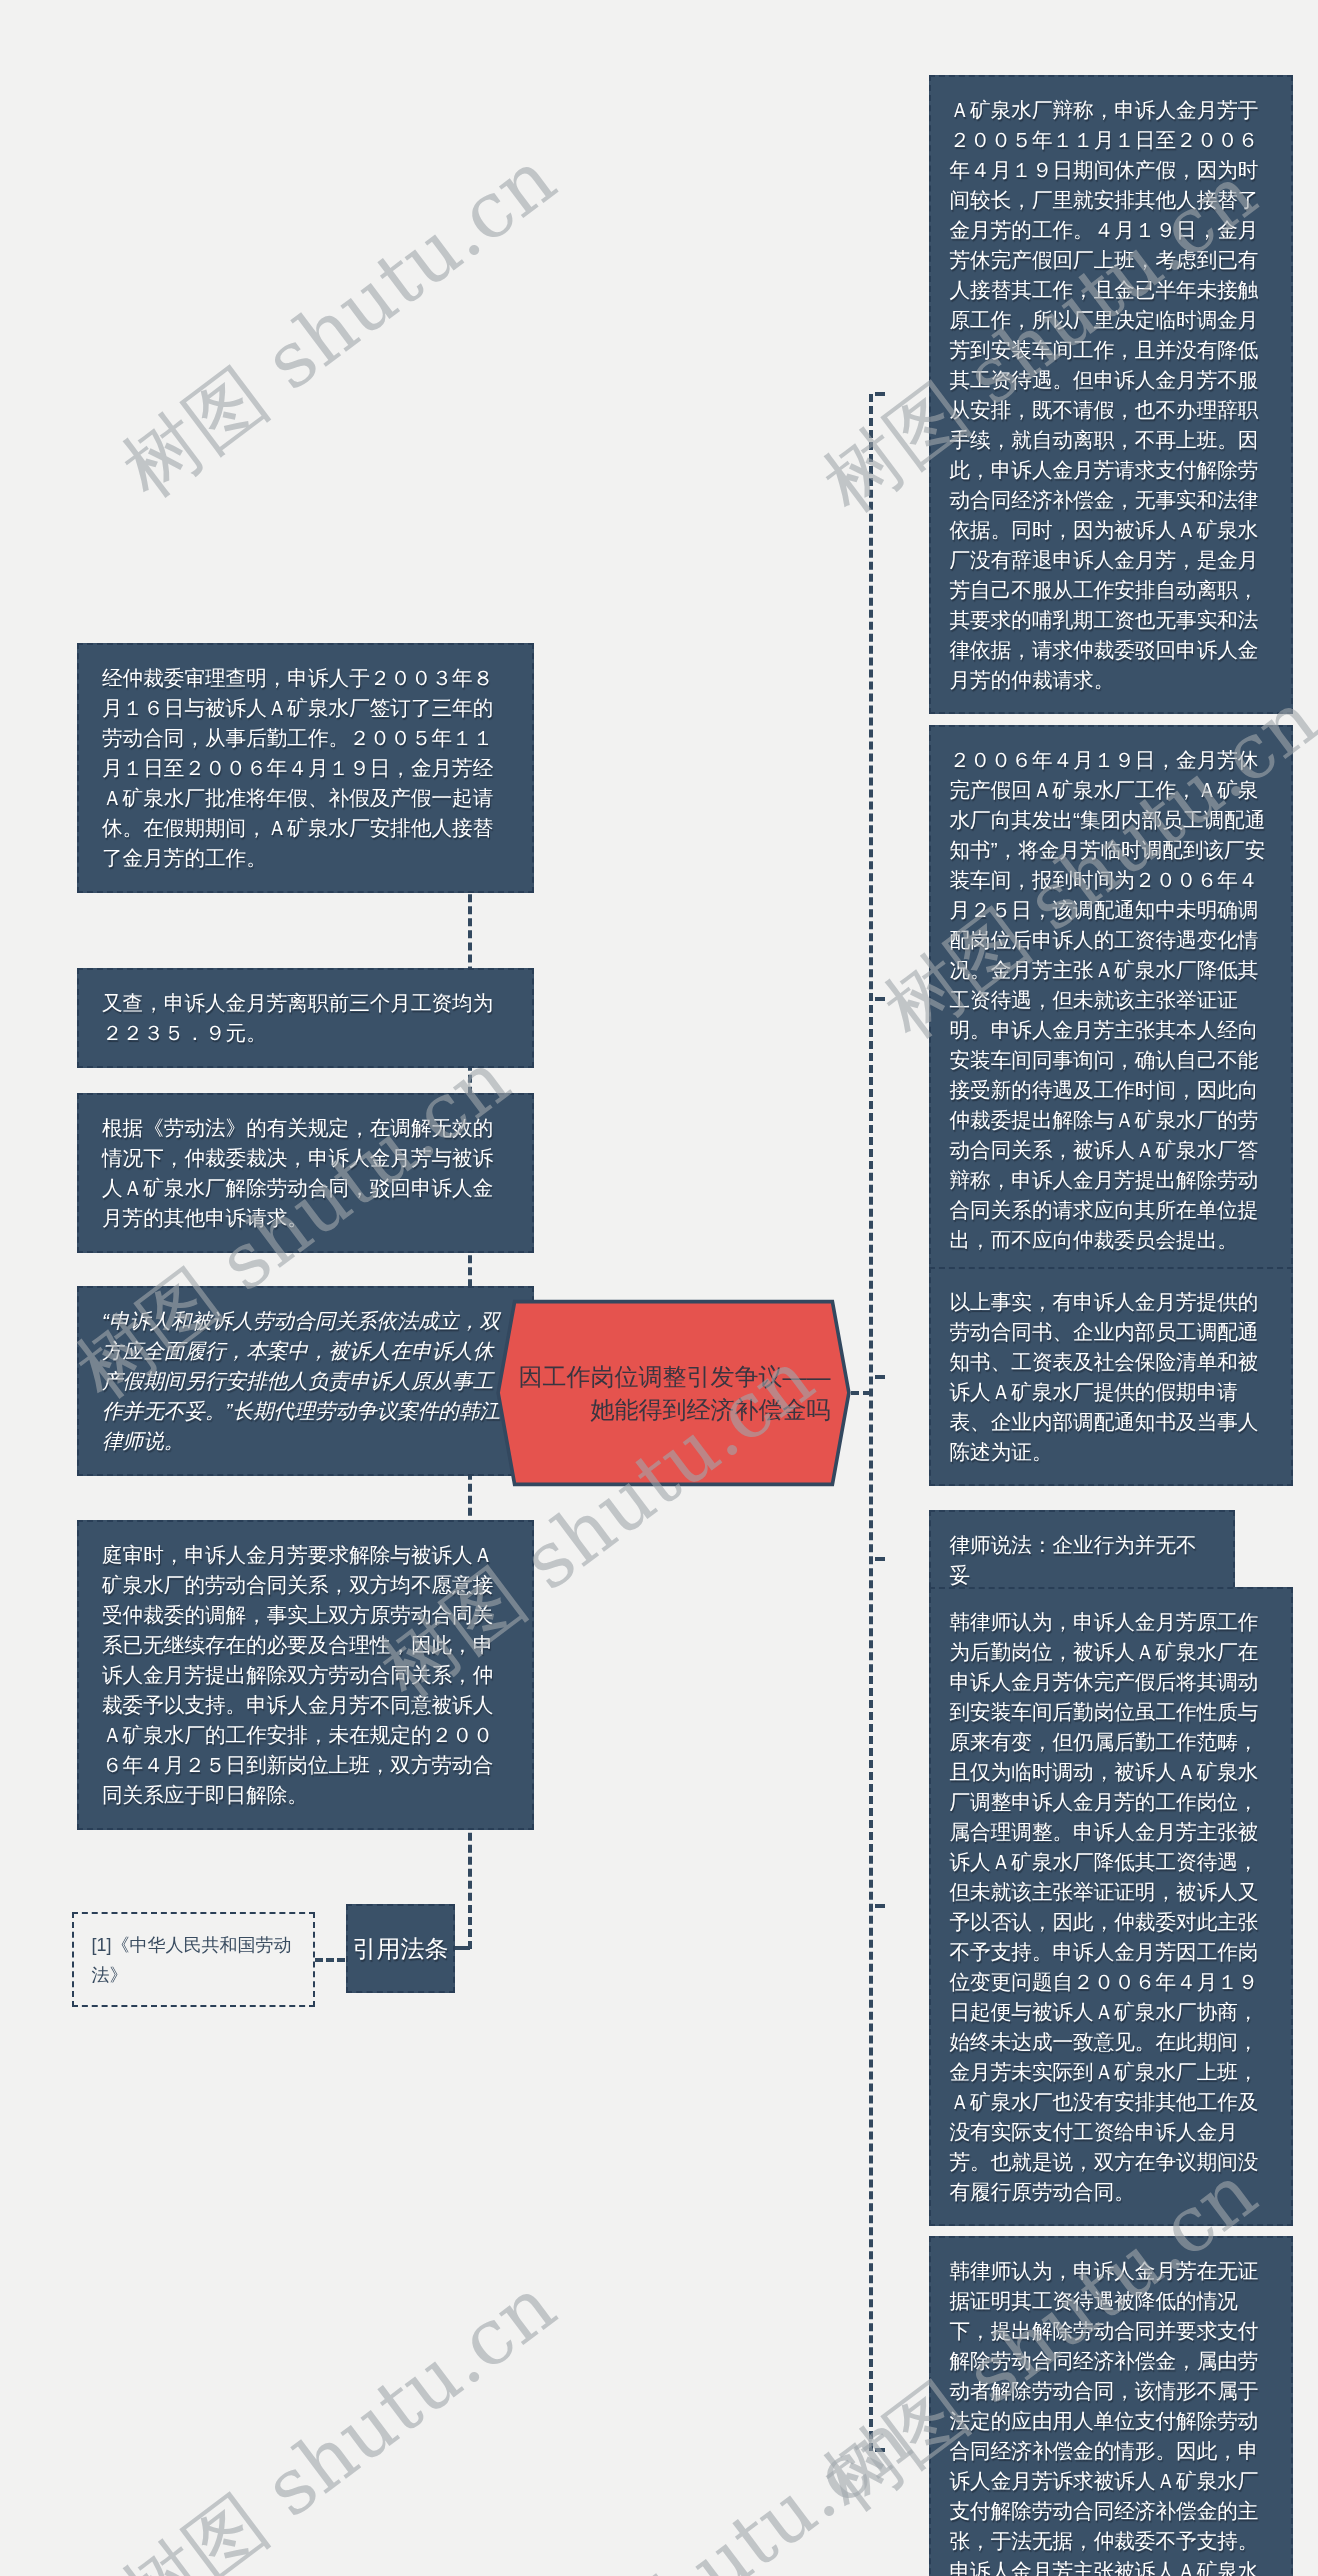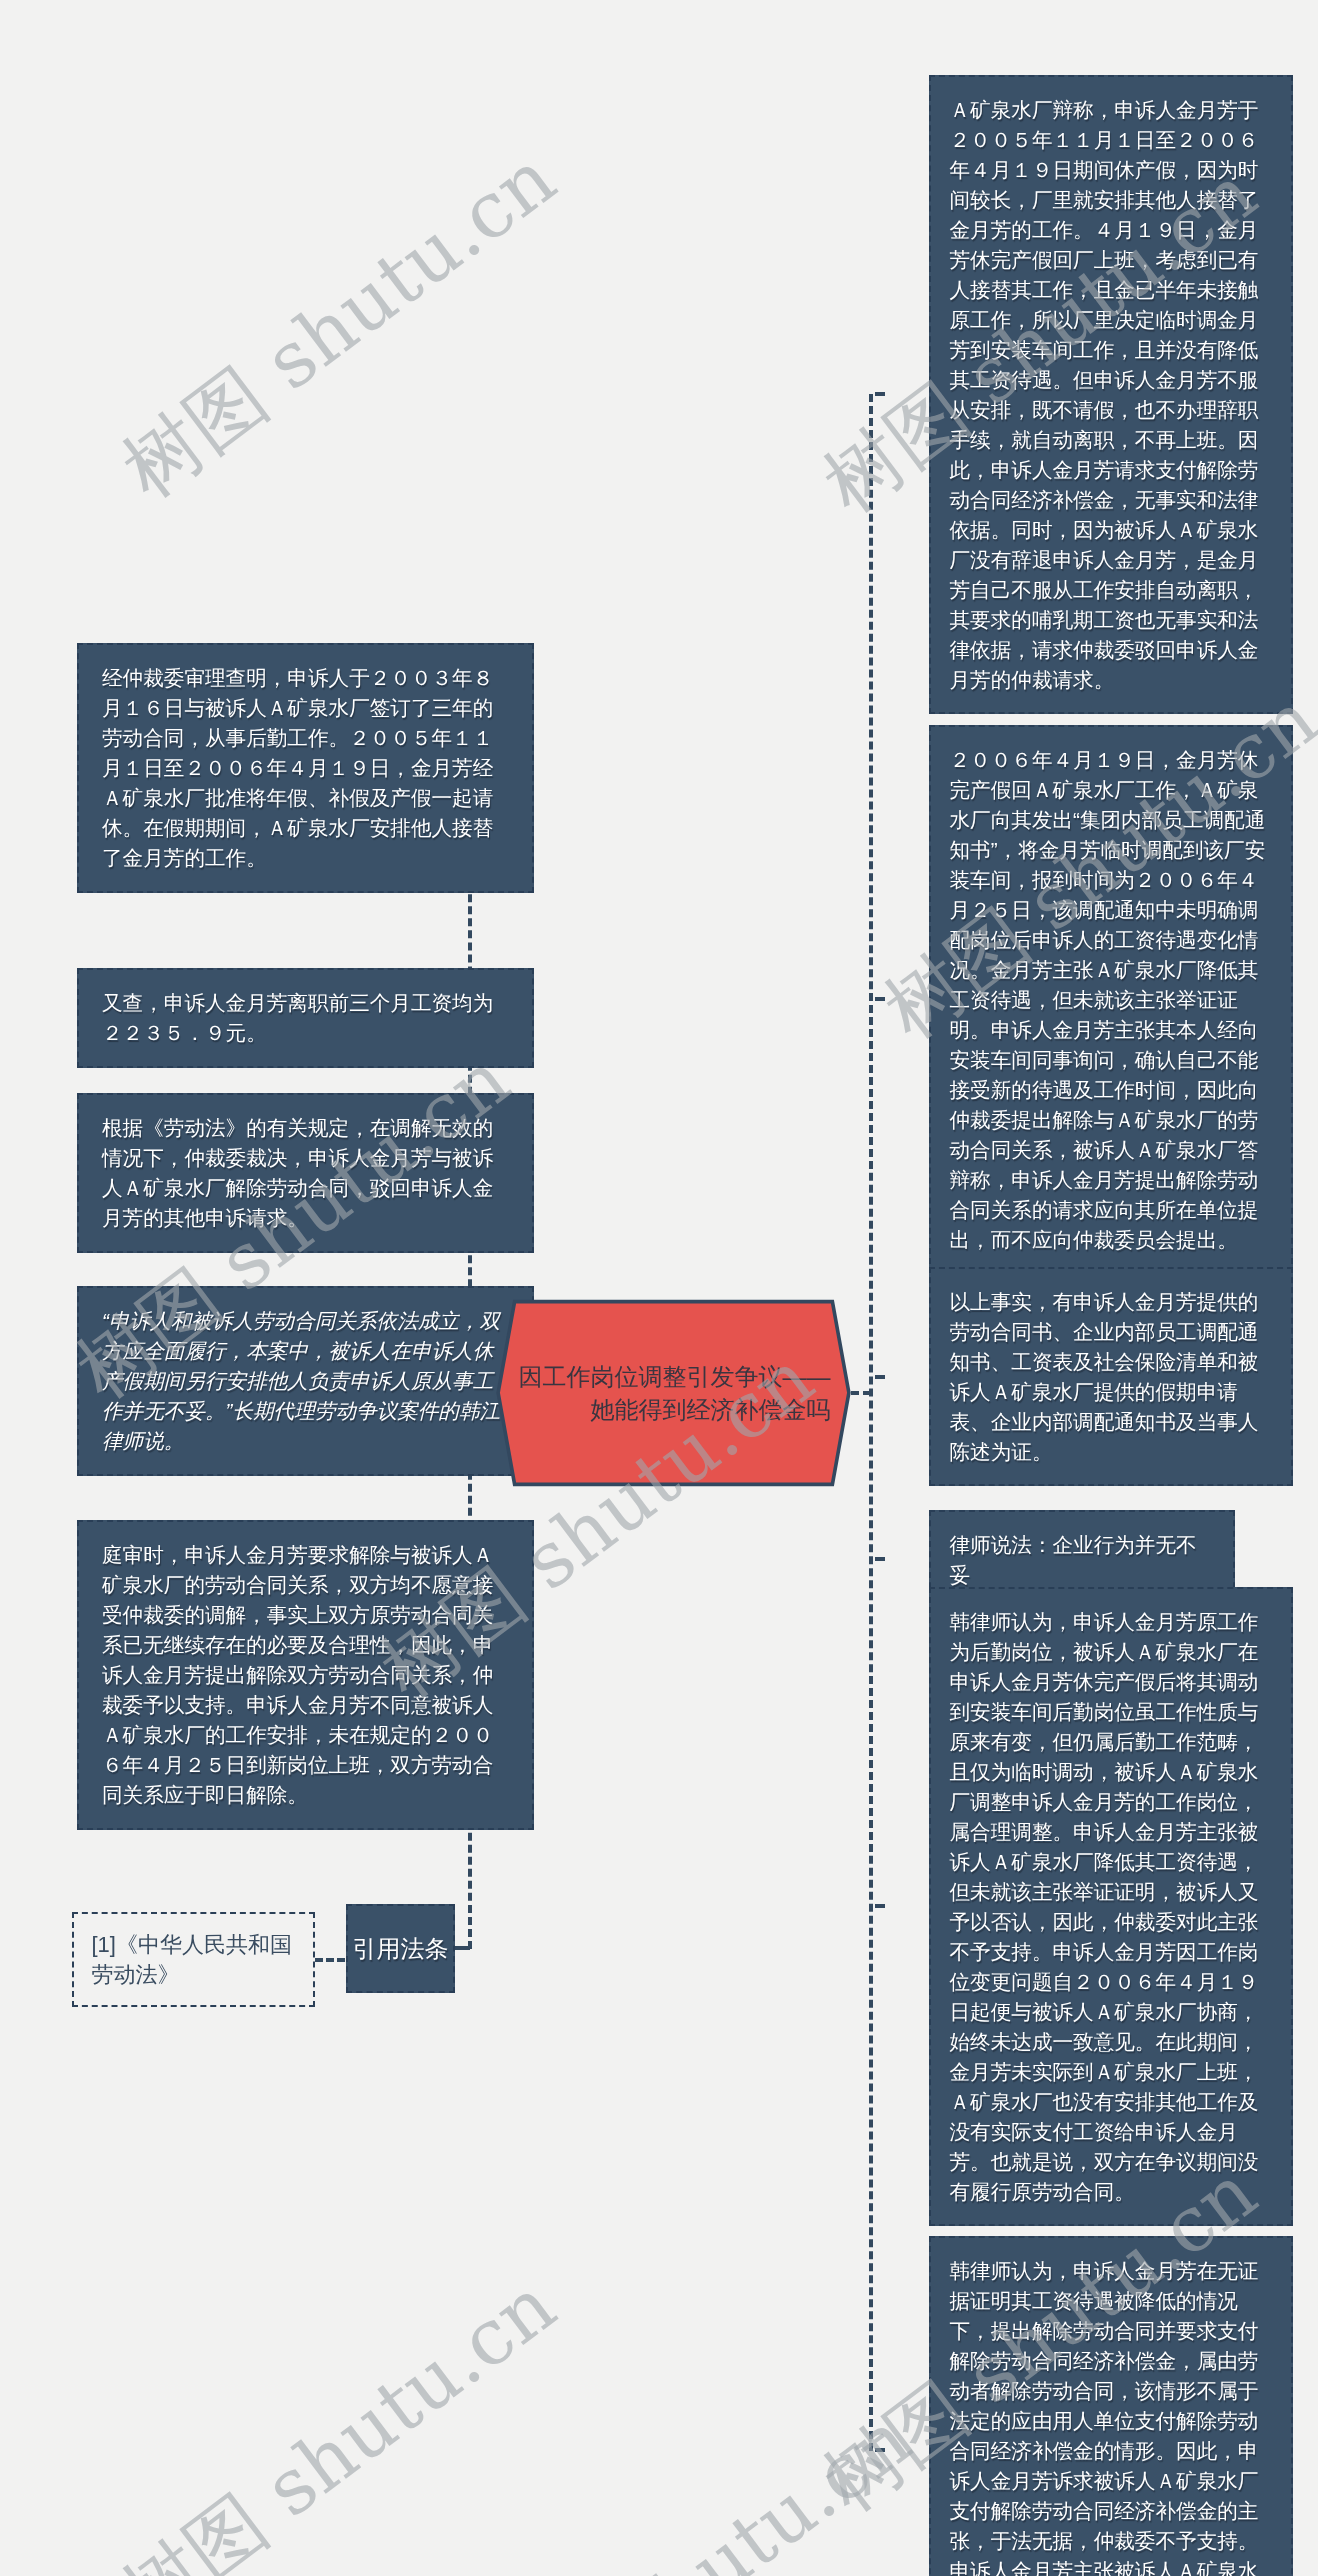--- a/index.html
+++ b/index.html
@@ -11,21 +11,21 @@
     position:absolute;box-sizing:border-box;background:#3a5168;
     border:2.6px dashed #293e56;color:#ffffff;font-size:20.6px;line-height:30px;
     padding:17.5px 18.5px;text-shadow:1px 1.5px 1px rgba(15,22,34,.45);
     text-align:left;word-break:break-all;z-index:10;
   }
   .lbox{left:77px;width:457px;padding:18px 23px;}
   .rbox{left:885px;width:364px;margin-left:44px;}
   .narrow{width:306px;}
   .cite-box{
     position:absolute;box-sizing:border-box;background:transparent;
-    border:2.1px dashed #2b4057;color:#394c60;font-size:22px;line-height:30px;
+    border:2.1px dashed #2b4057;color:#394c60;font-size:18px;line-height:30px;
     padding:15.5px 17.5px;z-index:10;word-break:break-all;
   }
   .cite-btn{
     position:absolute;box-sizing:border-box;background:#3a5168;
     border:2.6px dashed #293e56;color:#ffffff;font-size:24px;
     display:flex;align-items:center;justify-content:center;
     text-shadow:1px 1.5px 1px rgba(15,22,34,.45);z-index:10;
   }
   #center-node{position:absolute;left:496px;top:1299px;width:355px;height:188px;z-index:12;}
   #center-node svg{position:absolute;left:0;top:0;}

